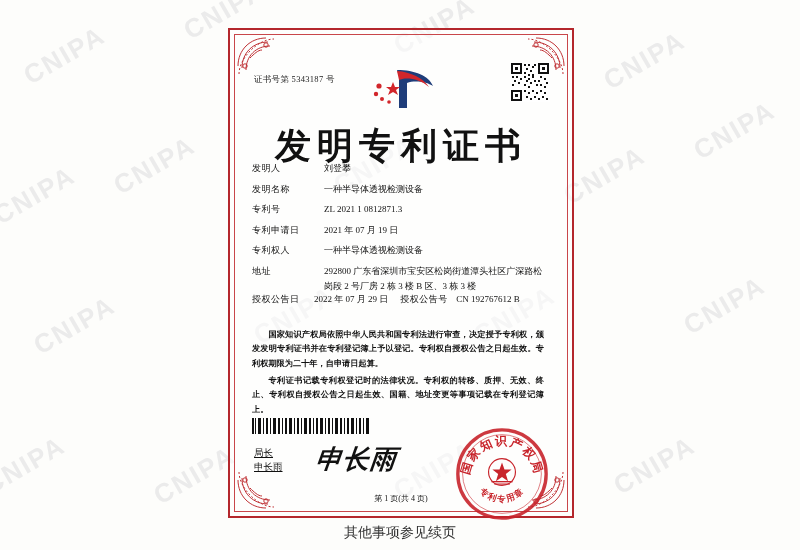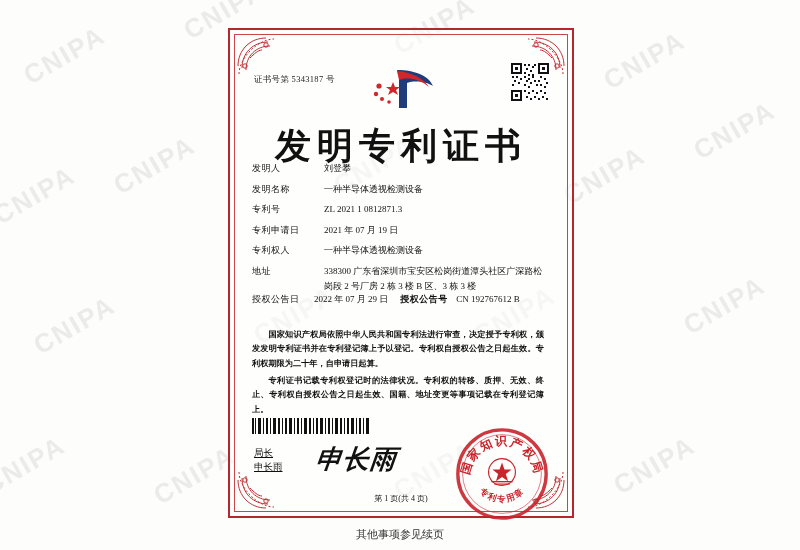--- a/index.html
+++ b/index.html
@@ -129,21 +129,21 @@
   }
   .fval { flex: 1; }
 
   .frow2 {
     display: flex;
     margin-bottom: 7.5px;
   }
   .half { display:flex; }
   .half .flabel { width: 62px; flex: 0 0 62px; }
   .half2 { display:flex; margin-left: 12px; }
-  .half2 .flabel { width: 56px; flex: 0 0 56px; font-weight: bold; }
+  .half2 .flabel { width: 56px; flex: 0 0 56px; }
 
   .addr-cont {
     padding-left: 72px;
     margin-top: -5px;
   }
 
   
   .paras {
     position: absolute;
     left: 24px;
@@ -204,21 +204,21 @@
     text-align: center;
     font-size: 8px;
     color: #111;
   }
 
   .footnote {
     position: absolute;
     left: 0; right: 0;
     bottom: 8px;
     text-align: center;
-    font-size: 11px;
+    font-size: 14px;
     color: #333;
   }
 </style>
 </head>
 <body>
 
 <div id="page">
 
   <div class="wm" style="left:20px;  top:40px;">CNIPA</div>
   <div class="wm" style="left:180px; top:-5px;">CNIPA</div>
@@ -393,21 +393,21 @@
         <div class="fval">2021 年 07 月 19 日</div>
       </div>
 
       <div class="frow">
         <div class="flabel">专利权人</div>
         <div class="fval">一种半导体透视检测设备</div>
       </div>
 
       <div class="frow">
         <div class="flabel">地址</div>
-        <div class="fval">338300 广东省深圳市宝安区松岗街道潭头社区广深路松</div>
+        <div class="fval">292800 广东省深圳市宝安区松岗街道潭头社区广深路松</div>
       </div>
 
       <div class="addr-cont">岗段 2 号厂房 2 栋 3 楼 B 区、3 栋 3 楼</div>
 
       <div class="frow2">
         <div class="half">
           <div class="flabel">授权公告日</div>
           <div class="fval">2022 年 07 月 29 日</div>
         </div>
         <div class="half2">

